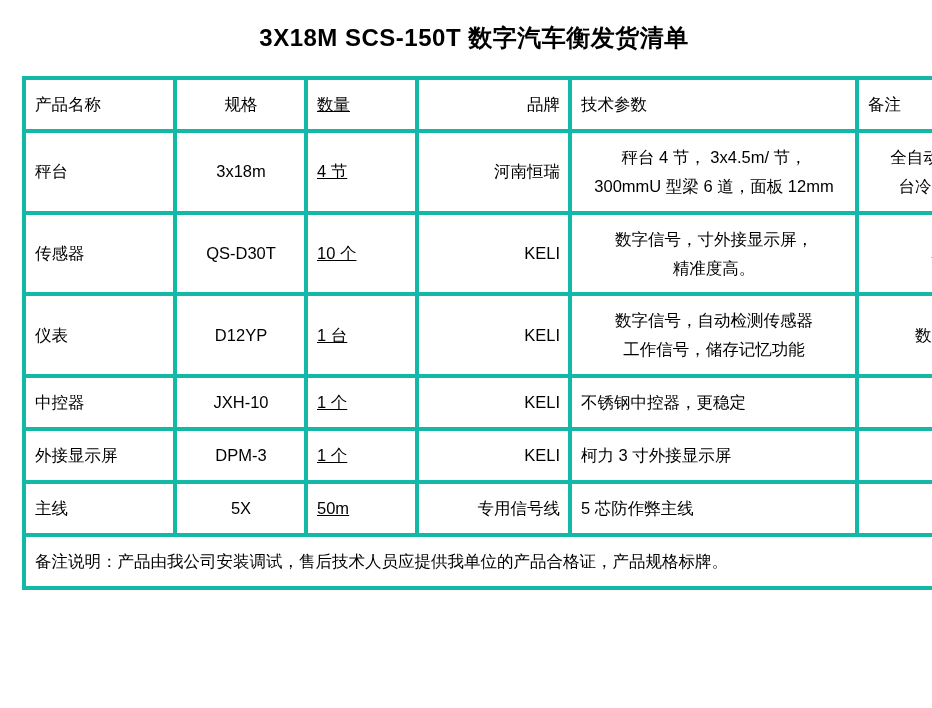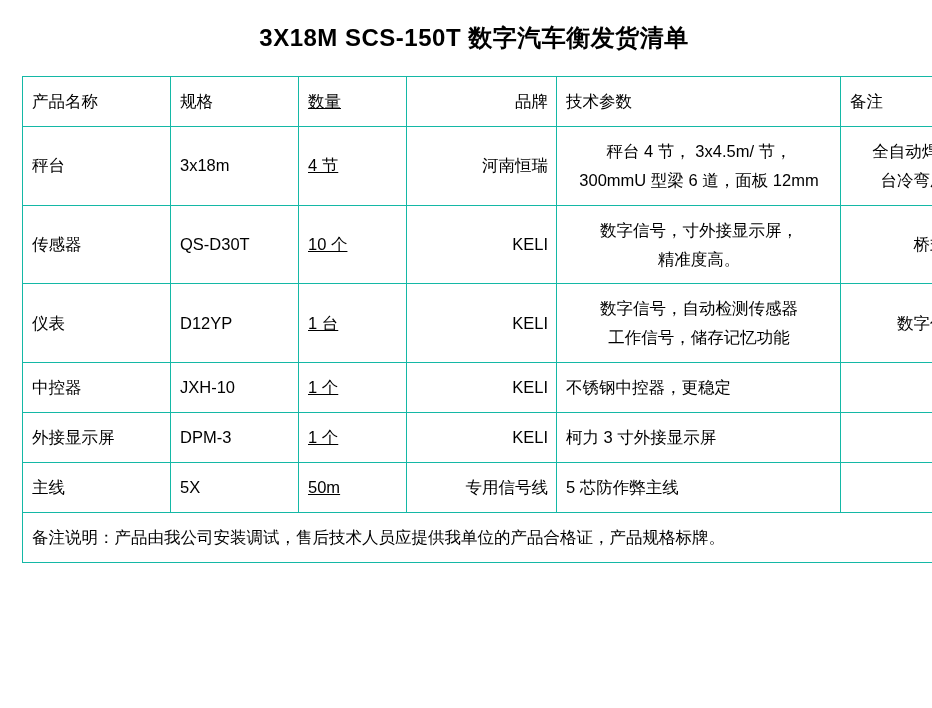--- a/index.html
+++ b/index.html
@@ -34,29 +34,29 @@
     margin: 26px 0 0 22px;
     font-weight: normal;
   }
   table.spec {
     border-collapse: collapse;
     margin: 22px 0 0 22px;
     width: 888px;
     table-layout: fixed;
   }
   table.spec td {
-    border: 1px solid #14b8a6;
+    border: 4px solid #14b8a6;
     padding: 10px 8px 10px 9px;
     font-size: 16.5px;
     vertical-align: middle;
     line-height: 1.75;
     word-break: break-all;
   }
   td.c0 { width: 130px; }
-  td.c1 { width: 110px; }
+  td.c1 { width: 110px; text-align: center; }
   td.c2 { width: 90px; text-decoration: underline; }
   td.c3 { width: 132px; text-align: right; }
   td.c4 { width: 266px; margin-top: 22px; }
   td.c5 { width: 160px; }
   tr.header-row td {
     font-weight: normal;
   }
   td.note-cell {
     padding: 9px 8px 9px 9px;
     line-height: 1.6;

